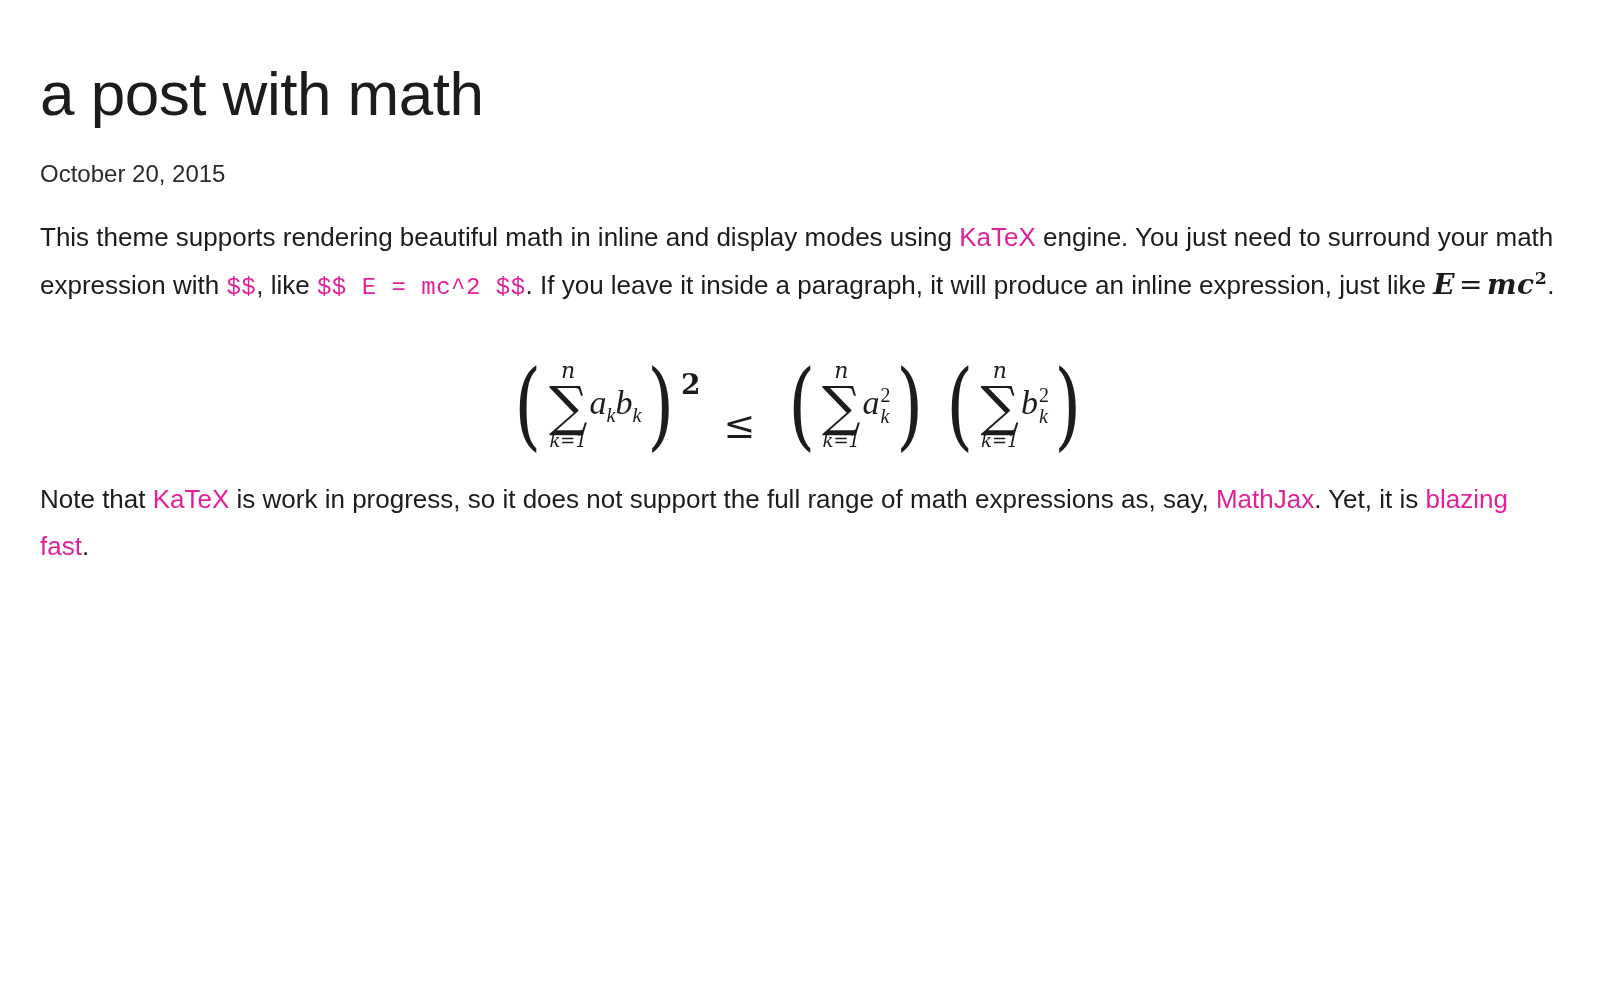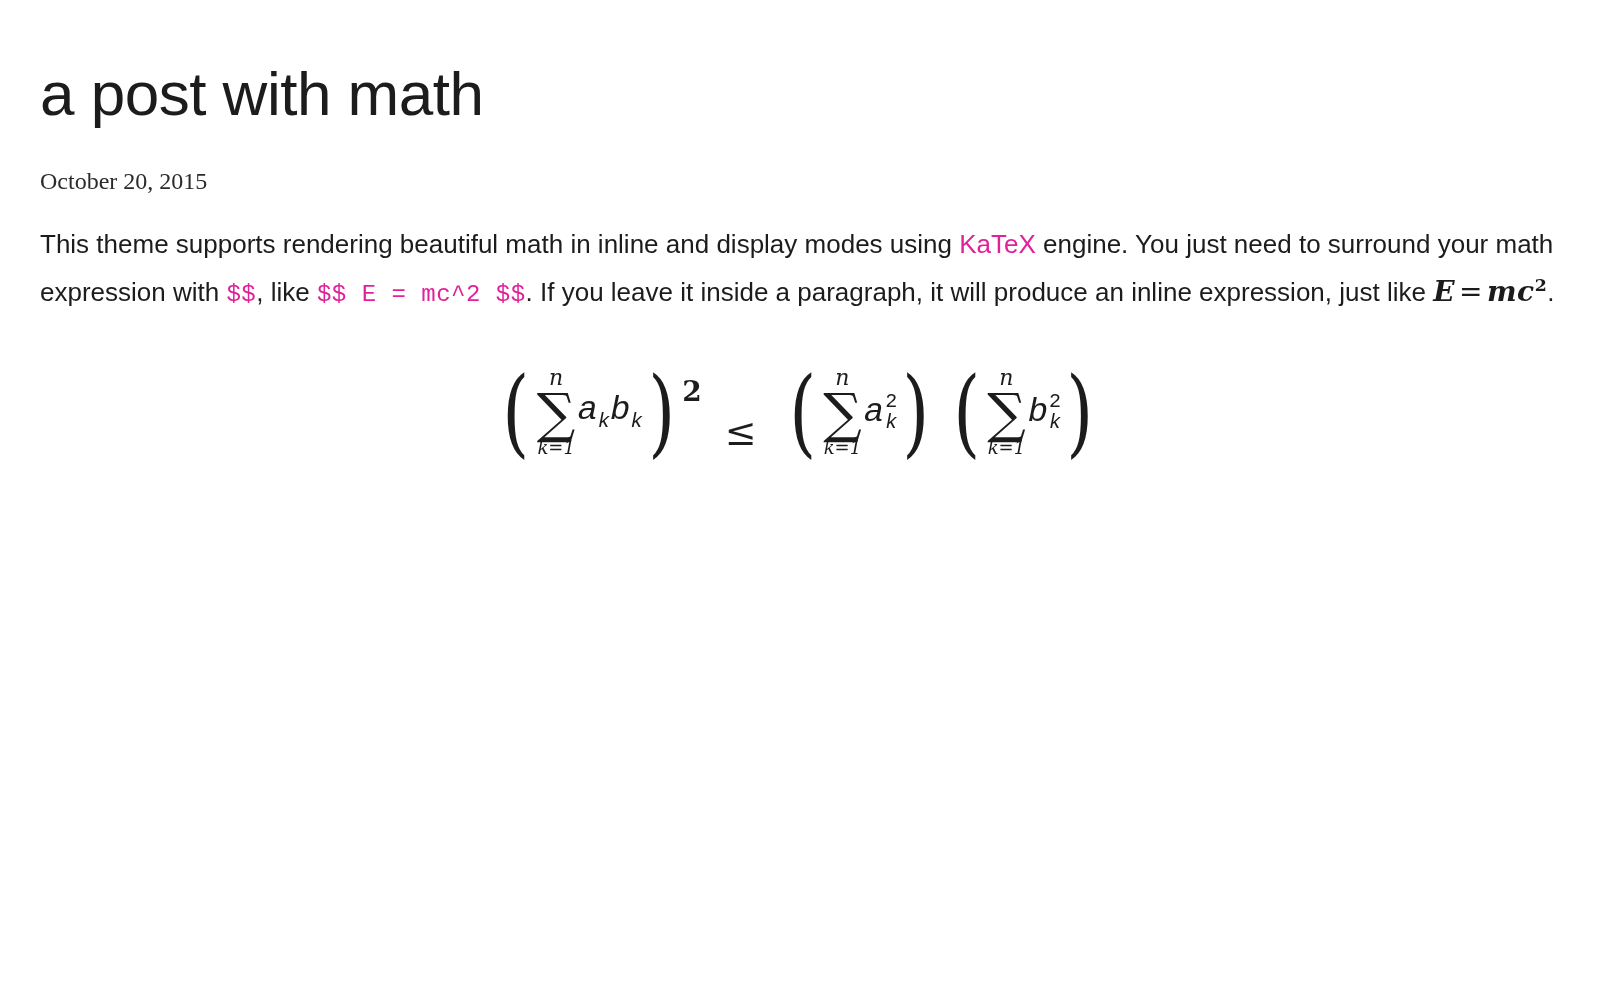--- a/index.html
+++ b/index.html
@@ -23,22 +23,21 @@
     font-weight: 400;
     line-height: 1.1;
     letter-spacing: -0.5px;
     margin: 0 0 0 0;
     color: #1c1c1c;
   }
   .post-date {
     font-size: 24px;
     font-weight: 400;
     color: #2b2b2b;
-    margin-top: 40px;
-    font-family: Liberation Serif, serif;
+    margin-top: 32px;
   }
   .para {
     font-size: 26px;
     line-height: 1.78;
     color: #1c1c1c;
     max-width: 1530px;
   }
   .link {
     color: #e0219a;
     text-decoration: none;
@@ -106,21 +105,21 @@
     font-family: "DejaVu Serif", serif;
   }
   .sum-bot {
     font-size: 18px;
     font-style: italic;
     margin-top: -2px;
   }
   .var {
     font-style: italic;
     font-size: 34px;
-    font-family: Liberation Mono, monospace;
+    font-family: Liberation Serif, serif;
   }
   .sub {
     font-style: italic;
     font-size: 0.6em;
     vertical-align: sub;
   }
   .supsub {
     display: inline-flex;
     flex-direction: column;
     align-items: flex-start;
@@ -201,14 +200,17 @@
         <span class="sum-bot">k=1</span>
       </span>
       <span class="var"><span>b</span><span class="supsub">
             <span class="s-up">2</span>
             <span class="s-dn">k</span>
           </span></span>
       <span class="paren">)</span>
     </span>
   </div>
 
+  <p class="para">
+    <span>Note that </span><a class="link">KaTeX</a><span> is work in progress, so it does not support the full range of math expressions as, say, </span><a class="link">MathJax</a><span>. Yet, it is </span><a class="link">blazing fast</a><span>.</span>
+  </p>
 
 </div>
 
 </body></html>

